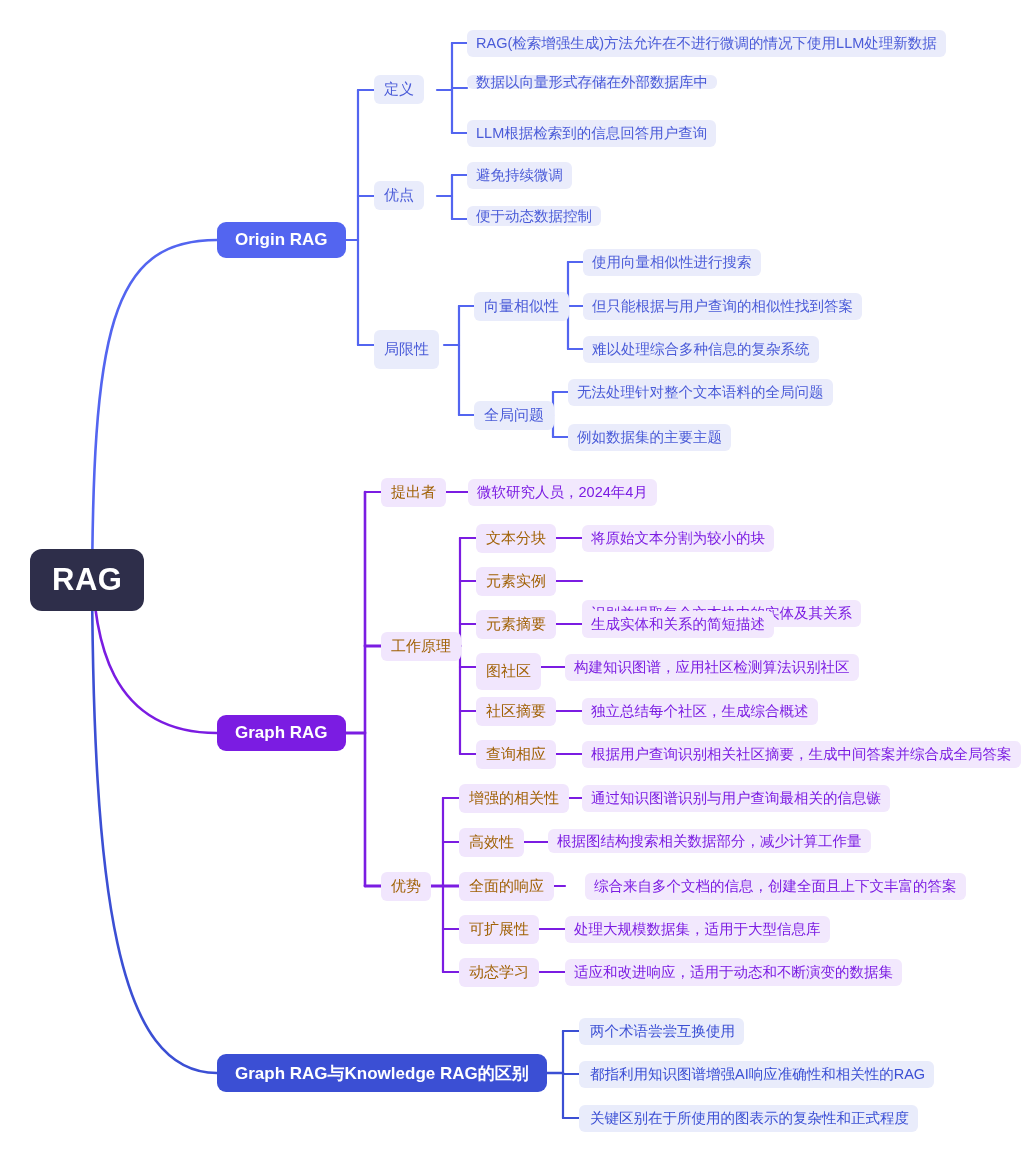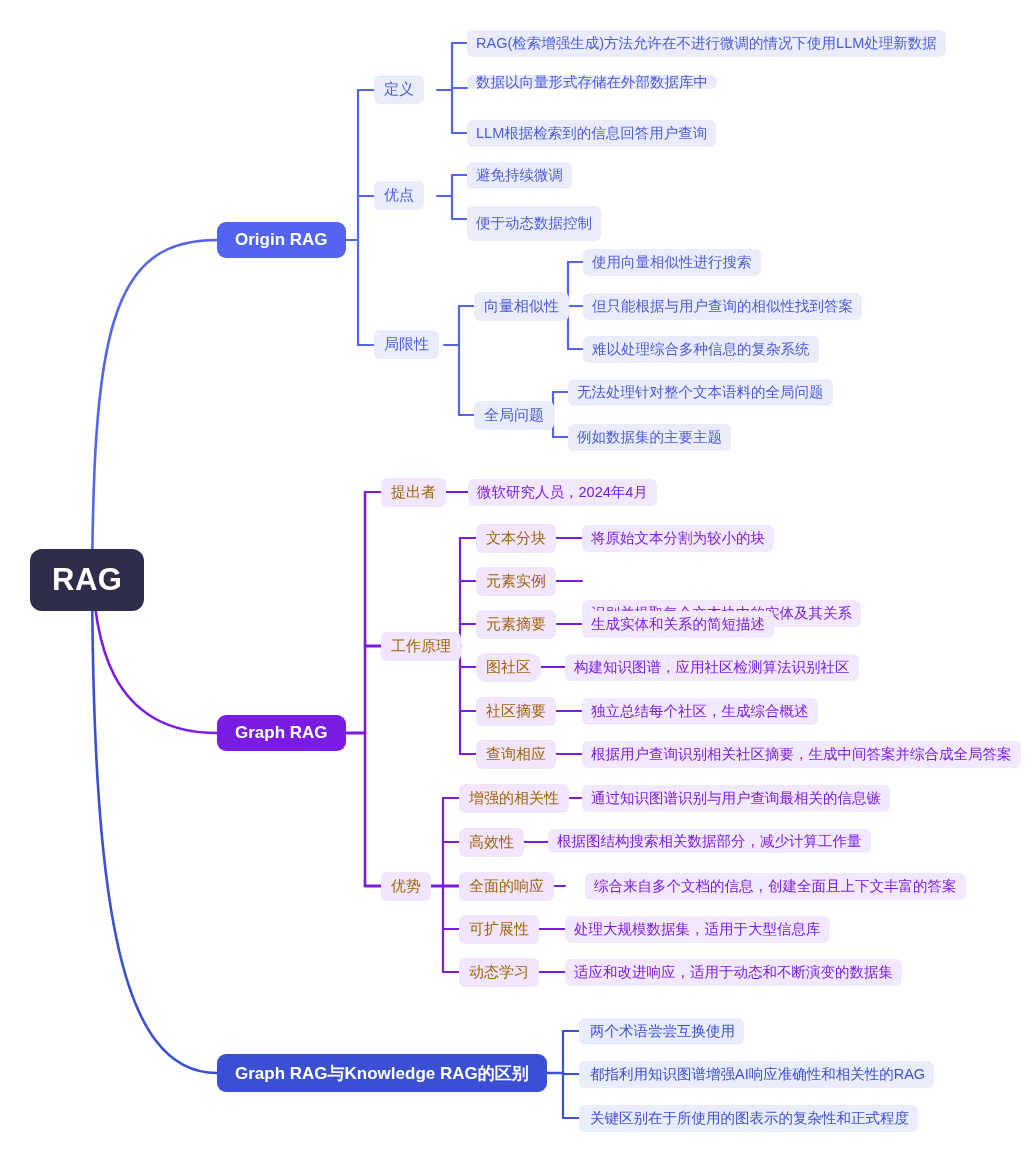--- a/index.html
+++ b/index.html
@@ -146,38 +146,38 @@
   <div class="node n-l1 blue2" style="left:217px;top:1054px;height:38px;">
     <span>Graph RAG与Knowledge RAG的区别</span>
   </div>
 
   <div class="node n-l2 blue" style="left:374px;top:75px;height:29px;">
     <span>定义</span>
   </div>
   <div class="node n-l2 blue" style="left:374px;top:181px;height:29px;">
     <span>优点</span>
   </div>
-  <div class="node n-l2 blue" style="left:374px;top:330px;height:29px;text-align:center;">
+  <div class="node n-l2 blue" style="left:374px;top:330px;height:39px;text-align:center;">
     <span>局限性</span>
   </div>
 
   <div class="node n-leaf blue" style="left:467px;top:30px;height:27px;">
     <span>RAG(检索增强生成)方法允许在不进行微调的情况下使用LLM处理新数据</span>
   </div>
   <div class="node n-leaf blue" style="left:467px;top:75px;height:14px;">
     <span>数据以向量形式存储在外部数据库中</span>
   </div>
   <div class="node n-leaf blue" style="left:467px;top:120px;height:27px;">
     <span>LLM根据检索到的信息回答用户查询</span>
   </div>
 
   <div class="node n-leaf blue" style="left:467px;top:162px;height:27px;">
     <span>避免持续微调</span>
   </div>
-  <div class="node n-leaf blue" style="left:467px;top:206px;height:35px;">
+  <div class="node n-leaf blue" style="left:467px;top:206px;height:20px;">
     <span>便于动态数据控制</span>
   </div>
 
   <div class="node n-l2 blue" style="left:474px;top:292px;height:29px;">
     <span>向量相似性</span>
   </div>
   <div class="node n-l2 blue" style="left:474px;top:401px;height:29px;">
     <span>全局问题</span>
   </div>
 
@@ -226,21 +226,21 @@
     <span>识别并提取每个文本块中的实体及其关系</span>
   </div>
 
   <div class="node n-l2 purple" style="left:476px;top:610px;height:29px;">
     <span>元素摘要</span>
   </div>
   <div class="node n-leaf purple" style="left:582px;top:611px;height:27px;">
     <span>生成实体和关系的简短描述</span>
   </div>
 
-  <div class="node n-l2 purple" style="left:476px;top:653px;height:29px;border-radius:10px;">
+  <div class="node n-l2 purple" style="left:476px;top:653px;height:37px;">
     <span>图社区</span>
   </div>
   <div class="node n-leaf purple" style="left:565px;top:654px;height:27px;">
     <span>构建知识图谱，应用社区检测算法识别社区</span>
   </div>
 
   <div class="node n-l2 purple" style="left:476px;top:697px;height:29px;">
     <span>社区摘要</span>
   </div>
   <div class="node n-leaf purple" style="left:582px;top:698px;height:27px;">

